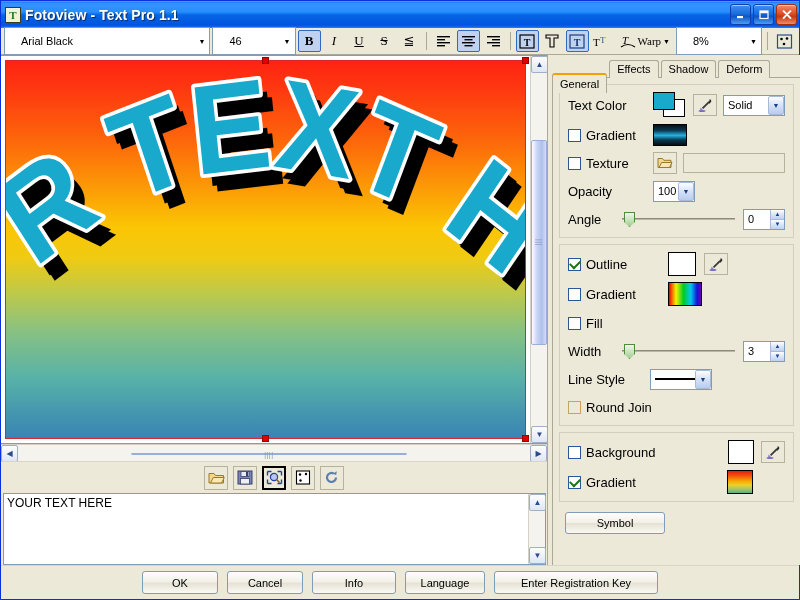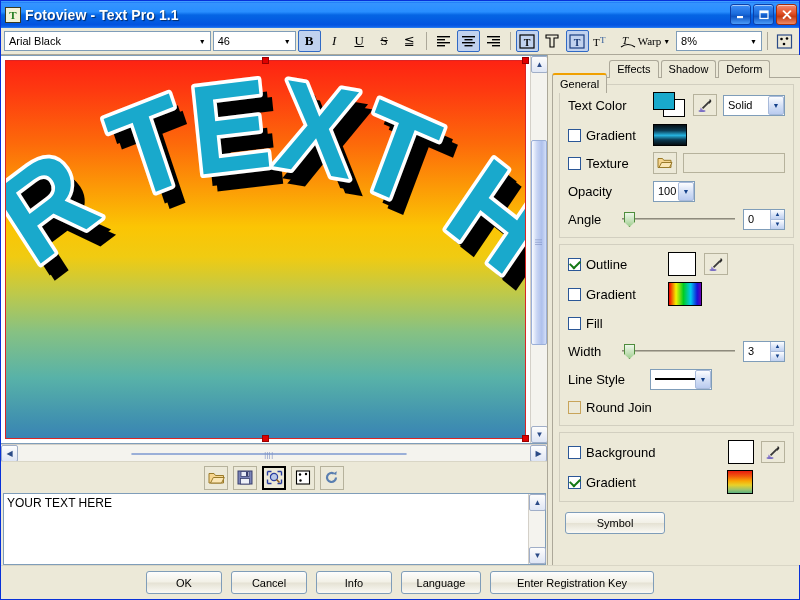--- a/index.html
+++ b/index.html
@@ -65,25 +65,25 @@
 
   
   #toolbar {
     height: 27px; flex: none;
     background: #ece9d8;
     border-bottom: 1px solid #aca899;
     display: flex; align-items: center;
     padding: 0 3px; gap: 2px;
   }
   .combo {
-    height: 20px; background: #fff;
+    height: 28px; background: #fff;
     border: 1px solid #7f9db9;
     display: flex; align-items: center;
     font-size: 11px; color: #000;
-    padding-left: 4px;
+    padding-left: 16px;
     position: relative;
   }
   .combo .cval { flex: 1; white-space: nowrap; overflow: hidden; }
   .combo .carrow {
     width: 15px; height: 100%;
     display: flex; align-items: center; justify-content: center;
     font-size: 7px; color: #000;
   }
   #font-combo { width: 212px; }
   #size-combo { width: 85px; }
@@ -336,21 +336,21 @@
   #symbol-btn { width: 100px; }
 
   
   #footer {
     height: 34px; flex: none; background: #ece9d8;
     display: flex; align-items: center; justify-content: center; gap: 9px;
     border-top: 1px solid #d9d6c6;
   }
   #footer .btn { height: 23px; padding: 0 10px; }
   .b-ok { width: 76px; } .b-cancel { width: 76px; }
-  .b-info { width: 76px; } .b-lang { width: 80px; }
+  .b-info { width: 84px; } .b-lang { width: 80px; }
   .b-reg { width: 164px; }
 </style>
 </head>
 <body>
 
 <div id="window">
 
   <div id="titlebar">
     <div class="title-icon">T</div>
     <div class="title-text">Fotoview - Text Pro 1.1</div>

